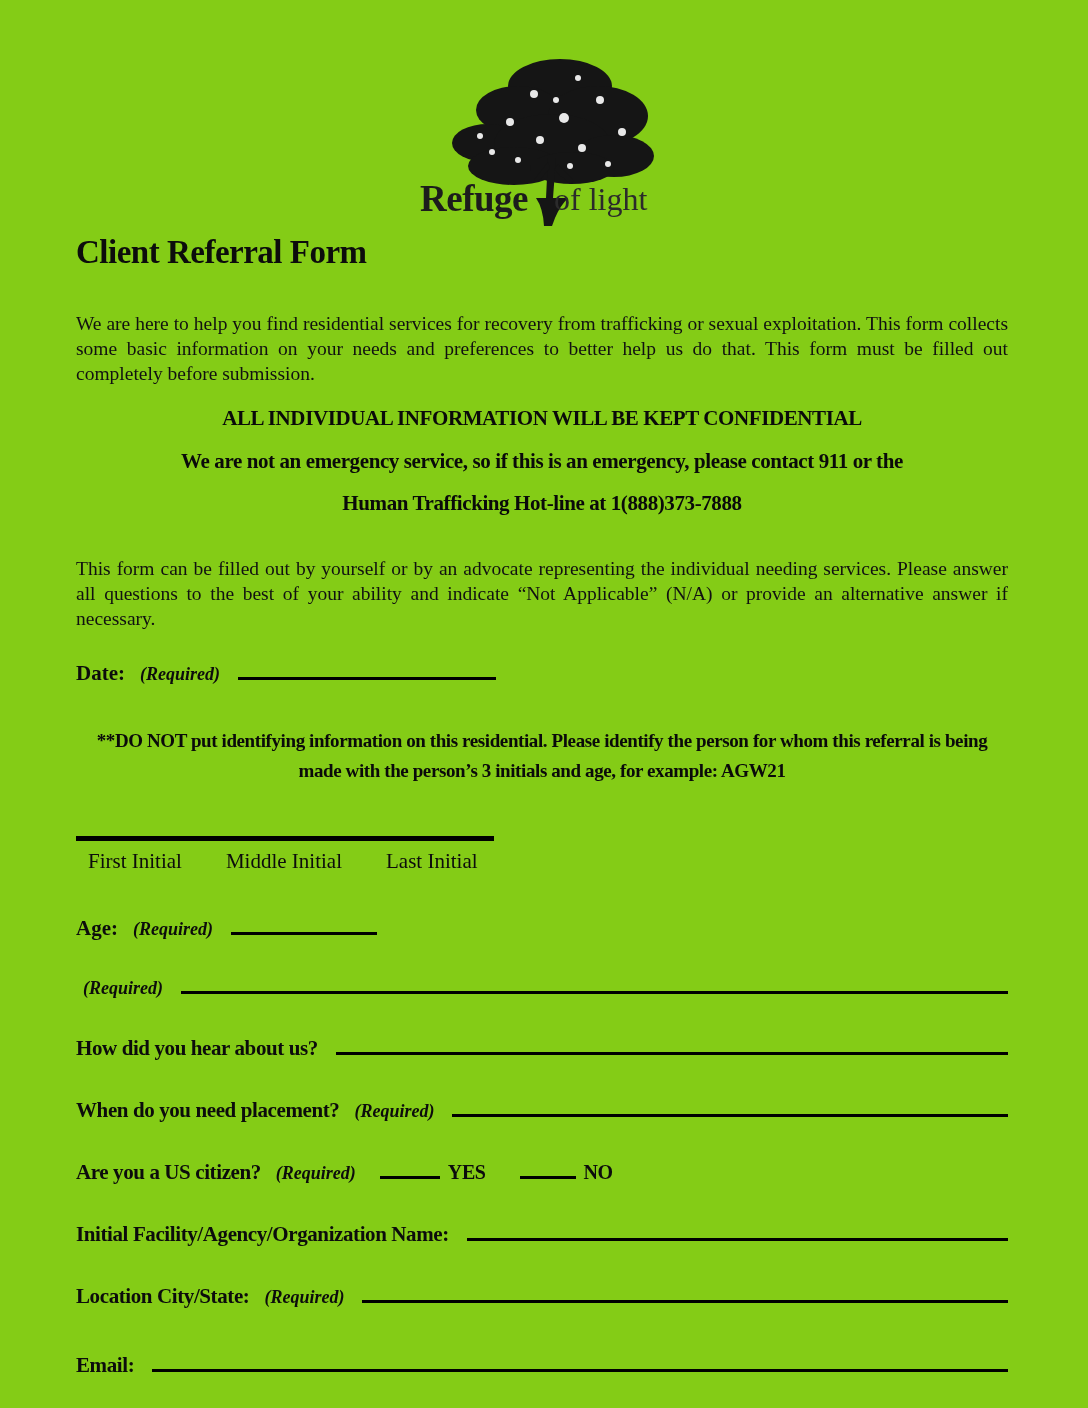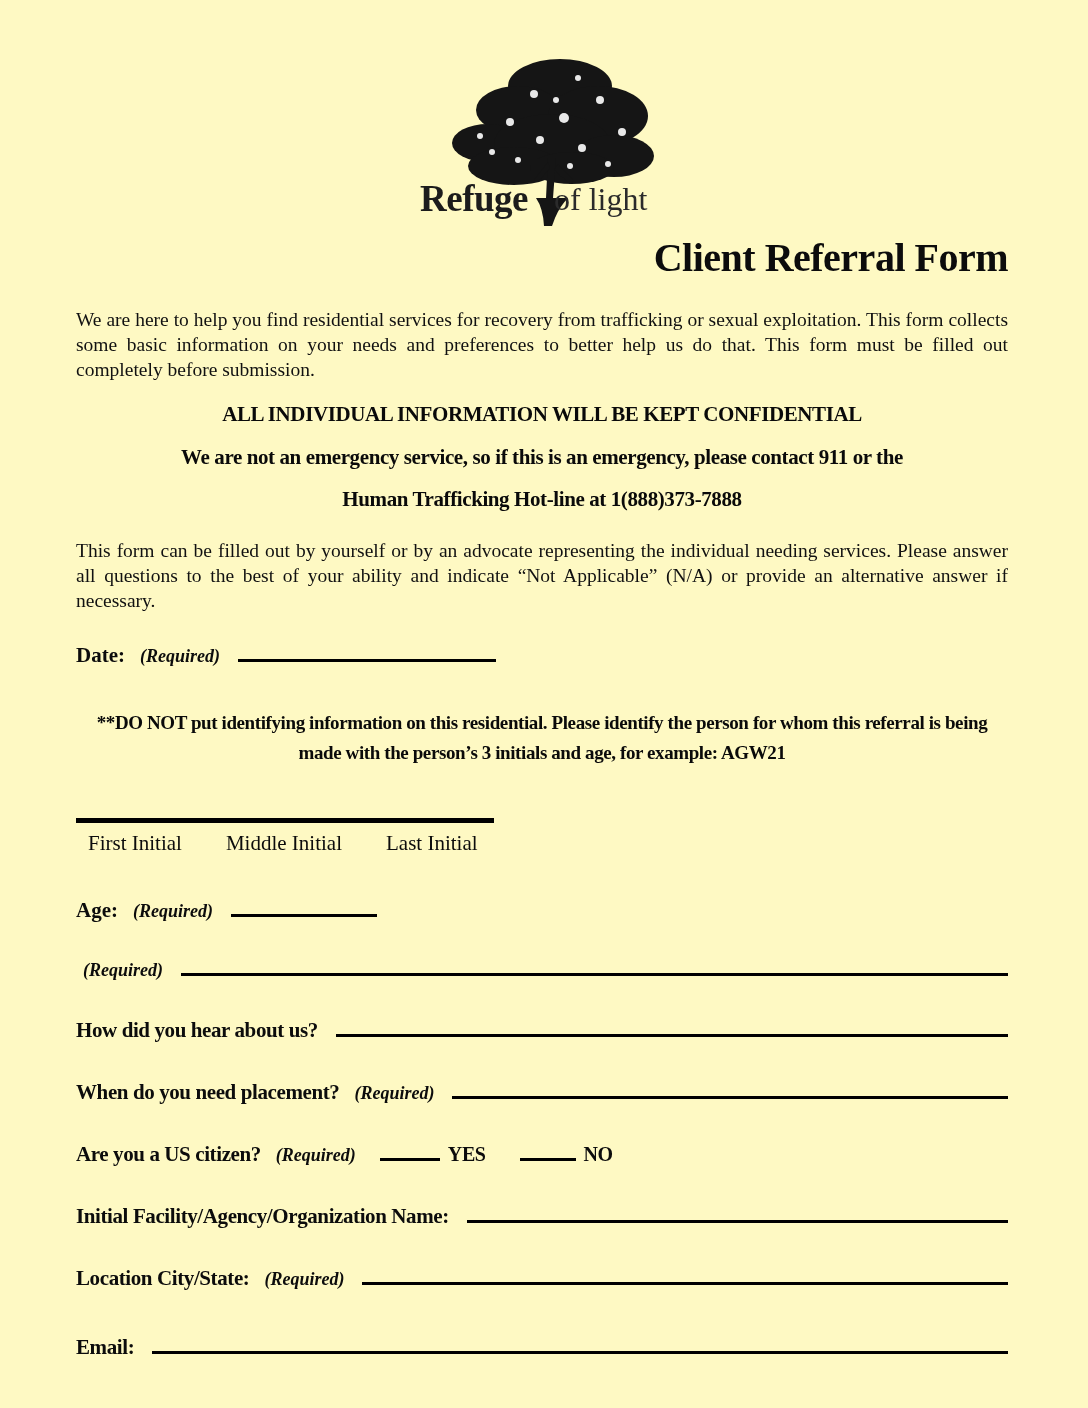--- a/index.html
+++ b/index.html
@@ -1,39 +1,39 @@
 <!DOCTYPE html>
 <html><head>
 <meta charset="utf-8">
 <style>
   html,body{margin:0;padding:0;background:#fff;}
   .page{
     position:relative;
     width:1088px;height:1408px;
     box-sizing:border-box;
     padding:0 80px 0 76px;
-    background:#fef9c3;
+    background:#84cc16;
     color:#0c0c0c;
     font-family:"Liberation Serif","DejaVu Serif",serif;
     overflow:hidden;
   }
   
   .logo-wrap{position:relative;width:340px;height:180px;margin:48px auto 0;}
   .logo-tree{position:absolute;left:50%;top:0;transform:translateX(-50%);}
   .brand-bold{
     position:absolute;bottom:8px;right:calc(50% + 14px);
     font-size:37px;font-weight:bold;color:#1c1c1c;letter-spacing:-0.5px;
   }
   .brand-light{
     position:absolute;bottom:10px;left:calc(50% + 12px);
     font-size:32px;color:#2b2b2b;text-align:right;
   }
   
-  .title{margin-top:6px;text-align:right;font-size:40px;font-weight:bold;letter-spacing:-0.5px;}
-  .para{margin-top:26px;font-size:19.5px;line-height:25px;text-align:justify;color:#111;}
+  .title{margin-top:6px;text-align:left;font-size:33px;font-weight:bold;letter-spacing:-0.5px;}
+  .para{margin-top:40px;font-size:19.5px;line-height:25px;text-align:justify;color:#111;}
   .center-bold{text-align:center;font-weight:bold;letter-spacing:-0.4px;color:#0a0a0a;}
   .confidential{margin-top:10px;font-size:21px;}
   .emerg1{margin-top:18px;font-size:21px;}
   .emerg2{margin-top:17px;font-size:21px;}
   .note{margin-top:40px;font-size:19px;line-height:30px;}
   
   .row{display:flex;align-items:baseline;gap:8px;}
   .lbl{font-weight:bold;font-size:21px;letter-spacing:-0.4px;white-space:nowrap;}
   .lbl-wide{letter-spacing:0;}
   .req{font-style:italic;font-weight:600;font-size:18px;margin-left:7px;white-space:nowrap;}

